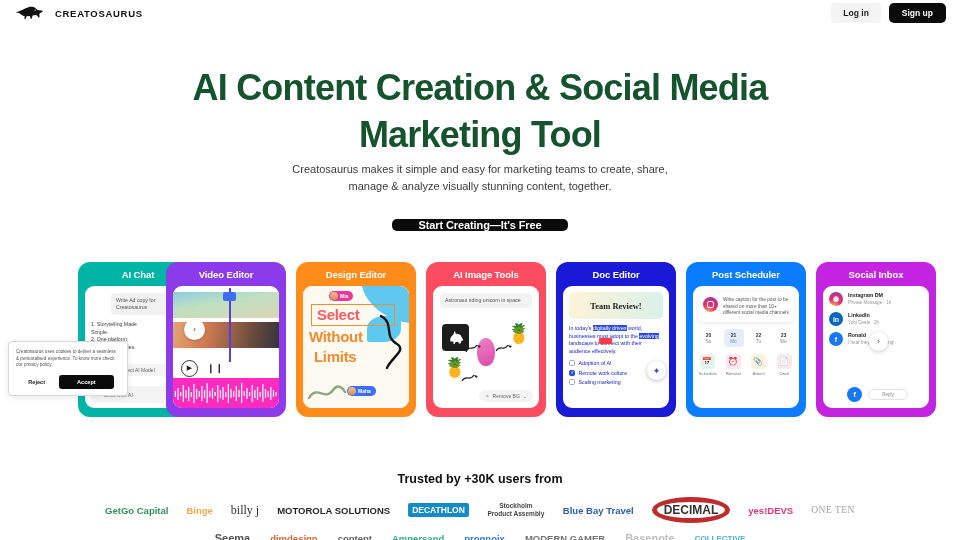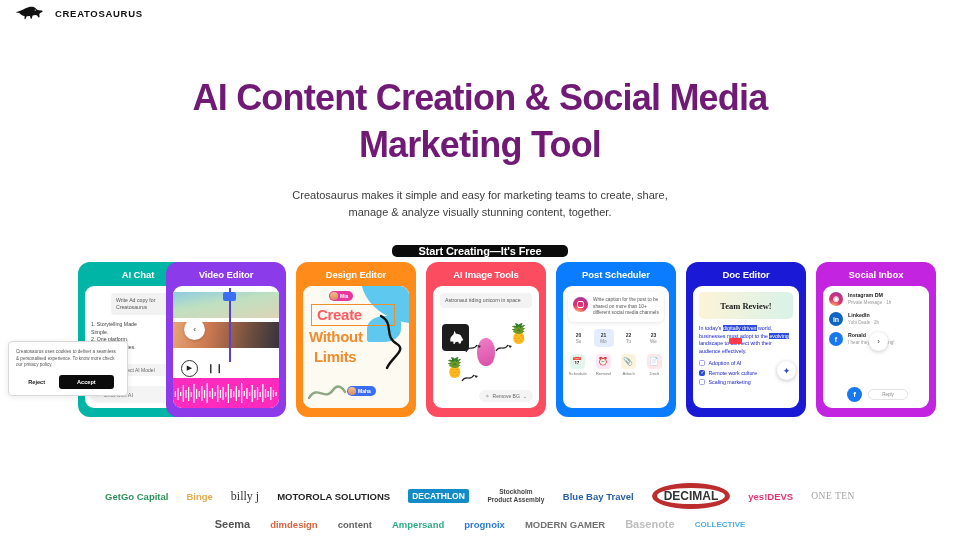--- a/index.html
+++ b/index.html
@@ -32,25 +32,25 @@
   .btn-signup {
     font-size: 8.5px; font-weight: 700; color: #fff;
     background: #0b0b0b; border: none; border-radius: 5px;
     padding: 5px 13px; cursor: pointer;
   }
 
   
   .hero { position: absolute; top: 62px; left: 0; width: 960px; text-align: center; }
   .hero-title {
     font-size: 36px; font-weight: 800; line-height: 47px;
-    letter-spacing: -0.8px; color: #701a75;
-    max-width: 600px; margin: 12px auto;
+    letter-spacing: -0.8px; color: #14532d;
+    max-width: 600px; margin: 2px auto;
   }
   .hero-sub {
-    margin-top: 19px; font-size: 11px; line-height: 16.5px;
+    margin-top: 3px; font-size: 11px; line-height: 16.5px;
     color: #3c3c3c; max-width: 400px; margin-left: auto; margin-right: auto;
   }
   .cta-wrap { margin-top: 21px; }
   .btn-cta {
     display: inline-block; background: #0b0b0b; color: #fff;
     font-size: 11px; font-weight: 700; letter-spacing: -0.1px;
     border: none; border-radius: 5px; padding: 0 26px; cursor: pointer;
   }
 
   
@@ -226,20 +226,24 @@
 
 <div class="page">
 
   <div class="header">
     <div class="brand">
       <svg class="brand-mark" viewBox="0 0 44 20">
         <path fill="#111" d="M2 9c5-1 9-3 13-5 3-1.5 6-2.5 9-2 2 .3 3.5 1.3 4.6 2.5.9 1 2 1.6 3.4 1.8l4 .6c1 .2 1.3 1.2.5 1.7l-2.6 1.5c-.8.5-1.2 1.4-1.1 2.3l.3 2.6c.1.8-.9 1.2-1.4.6l-1.9-2.4c-.5-.6-1.3-.9-2.1-.7l-3.6.8-1.2 3.9c-.2.7-1.2.7-1.4 0l-.9-3.3-4.2.4-1.5 3.4c-.3.7-1.3.5-1.3-.3l.1-3.4c-2.7-.6-5.1-2-7-4L2 9z"></path>
         <circle cx="27.5" cy="6.2" r="0.8" fill="#fff"></circle>
       </svg>
       <span class="brand-name">CREATOSAURUS</span>
+    </div>
+    <div class="header-actions">
+      <button class="btn-login">Log in</button>
+      <button class="btn-signup">Sign up</button>
     </div>
   </div>
 
   <div class="hero">
     <h1 class="hero-title">AI Content Creation &amp; Social Media Marketing Tool</h1>
     <p class="hero-sub">Creatosaurus makes it simple and easy for marketing teams to create, share, manage &amp; analyze visually stunning content, together.</p>
     <div class="cta-wrap">
       <button class="btn-cta">Start Creating—It's Free</button>
     </div>
   </div>
@@ -331,21 +335,21 @@
       </div>
     </div>
 
     <div class="card" id="card-design" style="background: rgb(255, 140, 26);">
       <div class="card-title">Design Editor</div>
       <div class="card-body">
         <div class="de-canvas">
           <div class="de-blob"></div>
           <div class="de-blob2"></div>
           <div class="de-sel"></div>
-          <div class="de-h de-h1">Create</div>
+          <div class="de-h de-h1">Select</div>
           <div class="de-h de-h2">Without</div>
           <div class="de-h de-h3">Limits</div>
           <div class="de-tag">
             <span class="de-avatar"></span>
             <span>Mia</span>
           </div>
           <div class="de-tag blue">
             <span class="de-avatar"></span>
             <span>Maha</span>
           </div>
@@ -384,20 +388,46 @@
           <path d="M13 3 l4 1 -2 2z" fill="#222"></path>
         </svg>
         <div class="ai-chip">
           <span>✧</span>
           <span>Remove BG</span>
           <span>⌄</span>
         </div>
       </div>
     </div>
 
+    <div class="card" id="card-doc" style="background: rgb(26, 25, 214);">
+      <div class="card-title">Doc Editor</div>
+      <div class="card-body">
+        <div class="doc-hero">Team Review!</div>
+        <div class="doc-text">
+          In today's <span class="hl-blue">digitally driven</span> world, businesses must adopt to the <span class="hl-blue">evolving</span> landscape to connect with their audience effectively.
+        </div>
+        <div class="doc-cursor"></div>
+        <div class="doc-checks">
+          <div class="doc-chk">
+            <span class="chkbox"></span>
+            <span>Adoption of AI</span>
+          </div>
+          <div class="doc-chk">
+            <span class="chkbox on"></span>
+            <span>Remote work culture</span>
+          </div>
+          <div class="doc-chk">
+            <span class="chkbox"></span>
+            <span>Scaling marketing</span>
+          </div>
+        </div>
+        <div class="doc-ai">✦</div>
+      </div>
+    </div>
+
     <div class="card" id="card-sched" style="background: rgb(10, 124, 255);">
       <div class="card-title">Post Scheduler</div>
       <div class="card-body">
         <div class="ps-card">
           <span class="ps-ig">
               <i></i>
             </span>
           <span class="ps-cap">Write caption for the post to be shared on more than 10+ different social media channels</span>
         </div>
         <div class="ps-days">
@@ -429,46 +459,20 @@
           </div>
           <div class="ps-act">
             <div class="ps-ico" style="background:#fdf3dd">📎</div>
             <div class="ps-alab">Attach</div>
           </div>
           <div class="ps-act">
             <div class="ps-ico" style="background:#fde7e7">📄</div>
             <div class="ps-alab">Draft</div>
           </div>
         </div>
-      </div>
-    </div>
-
-    <div class="card" id="card-doc" style="background: rgb(26, 25, 214);">
-      <div class="card-title">Doc Editor</div>
-      <div class="card-body">
-        <div class="doc-hero">Team Review!</div>
-        <div class="doc-text">
-          In today's <span class="hl-blue">digitally driven</span> world, businesses must adopt to the <span class="hl-blue">evolving</span> landscape to connect with their audience effectively.
-        </div>
-        <div class="doc-cursor"></div>
-        <div class="doc-checks">
-          <div class="doc-chk">
-            <span class="chkbox"></span>
-            <span>Adoption of AI</span>
-          </div>
-          <div class="doc-chk">
-            <span class="chkbox on"></span>
-            <span>Remote work culture</span>
-          </div>
-          <div class="doc-chk">
-            <span class="chkbox"></span>
-            <span>Scaling marketing</span>
-          </div>
-        </div>
-        <div class="doc-ai">✦</div>
       </div>
     </div>
 
     <div class="card" id="card-social" style="background: rgb(194, 36, 224);">
       <div class="card-title">Social Inbox</div>
       <div class="card-body">
         <div class="si-row">
           <span class="si-av ig">◉</span>
           <span>
             <div class="si-name">Instagram DM</div>
@@ -491,20 +495,21 @@
         </div>
         <div class="si-next">›</div>
         <div class="si-fb-float">f</div>
         <div class="si-pill">Reply</div>
       </div>
     </div>
 
   </div>
 
   <div class="trusted">
+    <div class="trusted-title">Trusted by +30K users from</div>
     <div class="logo-row">
       <span class="logo" style="color:#1d8a4e">GetGo Capital</span>
       <span class="logo" style="color:#e8a33d">Binge</span>
       <span class="logo" style="color:#222;font-family:'Liberation Serif',serif;font-weight:400;font-size:12px">billy j</span>
       <span class="logo" style="color:#111">MOTOROLA SOLUTIONS</span>
       <span class="logo" style="color:#fff;background:#0082c3;padding:2px 4px;border-radius:2px;font-size:8.5px">DECATHLON</span>
       <span class="logo" style="color:#333;font-size:6.5px;max-width:58px;white-space:normal;line-height:8px">Stockholm Product Assembly</span>
       <span class="logo" style="color:#1652a0">Blue Bay Travel</span>
       <span class="logo" style="color:#222;border:5px solid #b91c1c;border-radius:50%;padding:1px 7px;font-size:12px">DECIMAL</span>
       <span class="logo" style="color:#e2236a">yes!DEVS</span>

